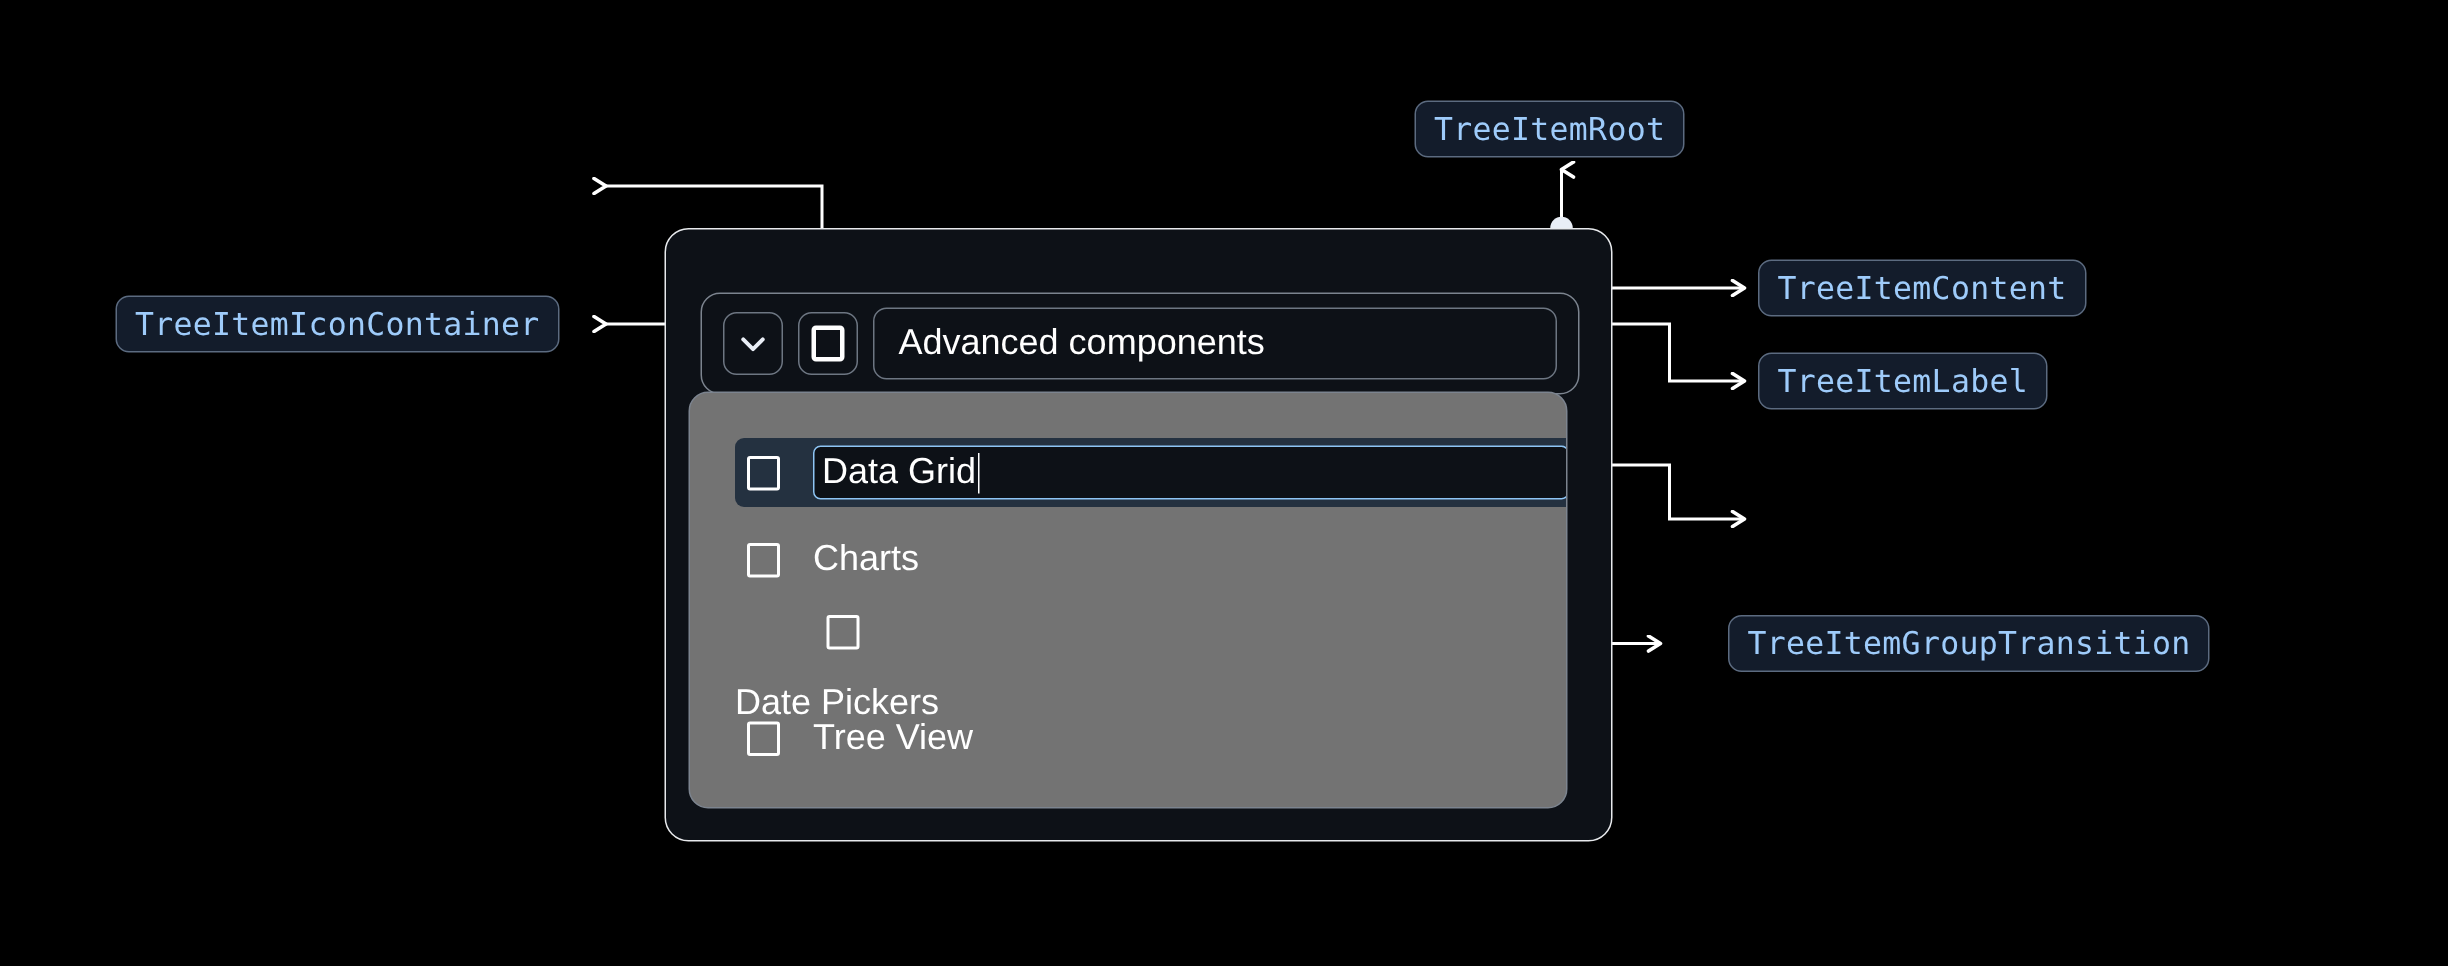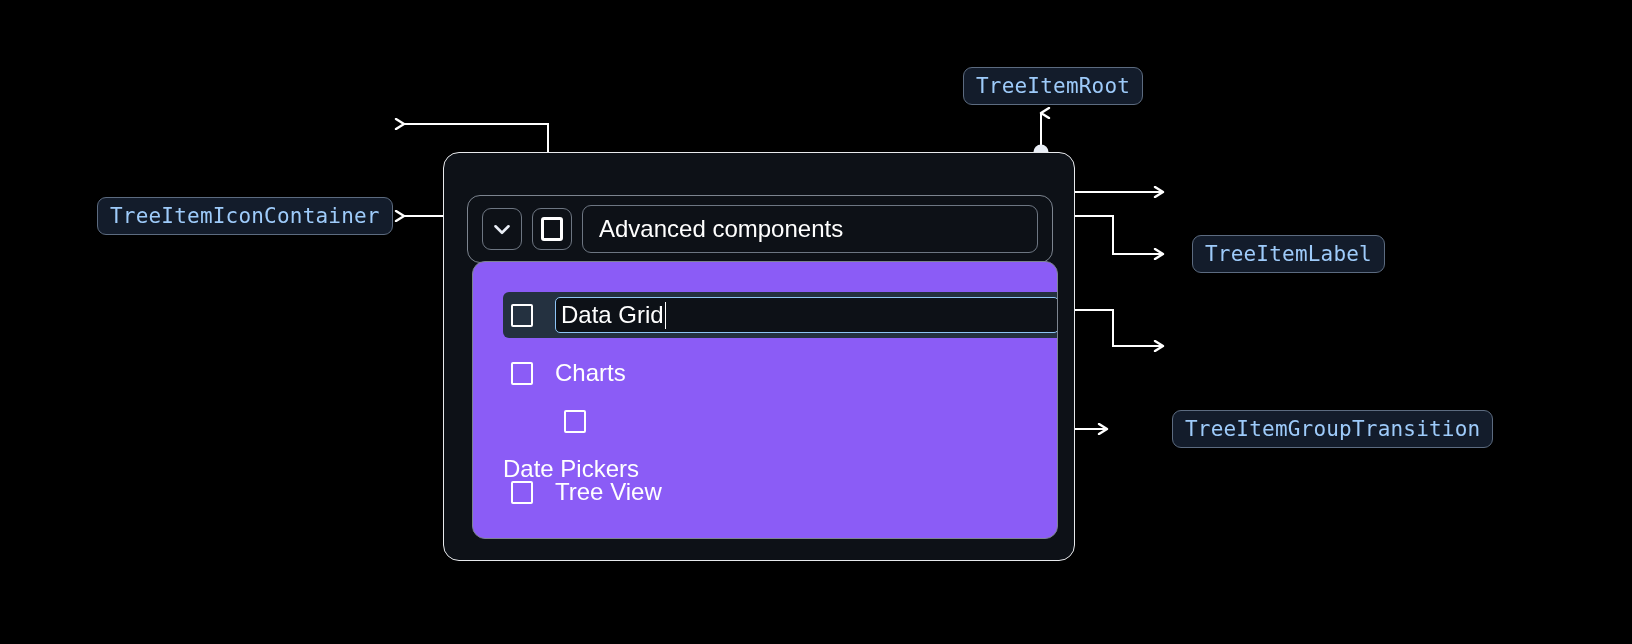--- a/index.html
+++ b/index.html
@@ -26,21 +26,20 @@
     color:#9ecbfa;
     font-family:"DejaVu Sans Mono","Liberation Mono",monospace;
     font-size:21px;
     line-height:1;
     letter-spacing:0.2px;
     display:flex;align-items:center;justify-content:center;
     padding:4px 12px;
     height:38px;
     white-space:nowrap;
     z-index:5;
-    margin-left:20px;
   }
 
   
   .root-card{
     position:absolute;
     left:443px;top:152px;
     width:632px;height:409px;
     box-sizing:border-box;
     background:#0d1117;
     border:1.6px solid #e8eaed;
@@ -94,24 +93,24 @@
     padding:0 16px;
     color:#ffffff;
     font-size:24px;
     font-family:"Liberation Sans",sans-serif;
     overflow:hidden;
   }
 
   
   .group-box{
     position:absolute;
-    left:28px;top:108px;
+    left:15px;top:108px;
     width:586px;height:278px;
     box-sizing:border-box;
-    background:#8b5cf6;
+    background:#737373;
     border:1.5px solid #7c848f;
     border-radius:13px;
     overflow:hidden;
   }
   .tree-row{
     position:absolute;
     left:30px;
     height:44px;
     display:flex;align-items:center;
     gap:22px;
@@ -220,20 +219,23 @@
 
 
   <div class="chip" style="left:77px;top:197px;">
     <span>TreeItemIconContainer</span>
   </div>
 
   <div class="chip" style="left:943px;top:67px;">
     <span>TreeItemRoot</span>
   </div>
 
+  <div class="chip" style="left:1172px;top:173px;">
+    <span>TreeItemContent</span>
+  </div>
 
   <div class="chip" style="left:1172px;top:235px;">
     <span>TreeItemLabel</span>
   </div>
 
 
   <div class="chip" style="left:1152px;top:410px;">
     <span>TreeItemGroupTransition</span>
   </div>
 

